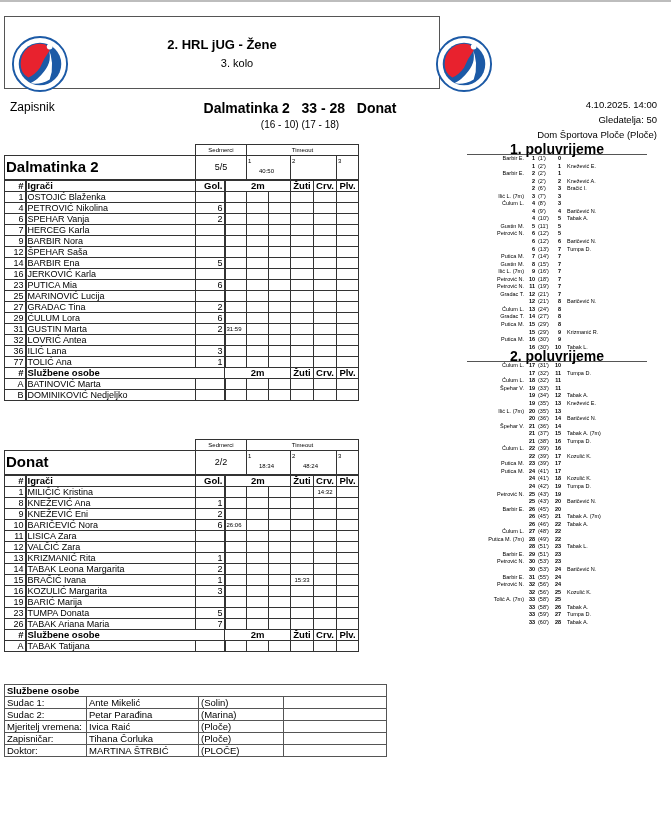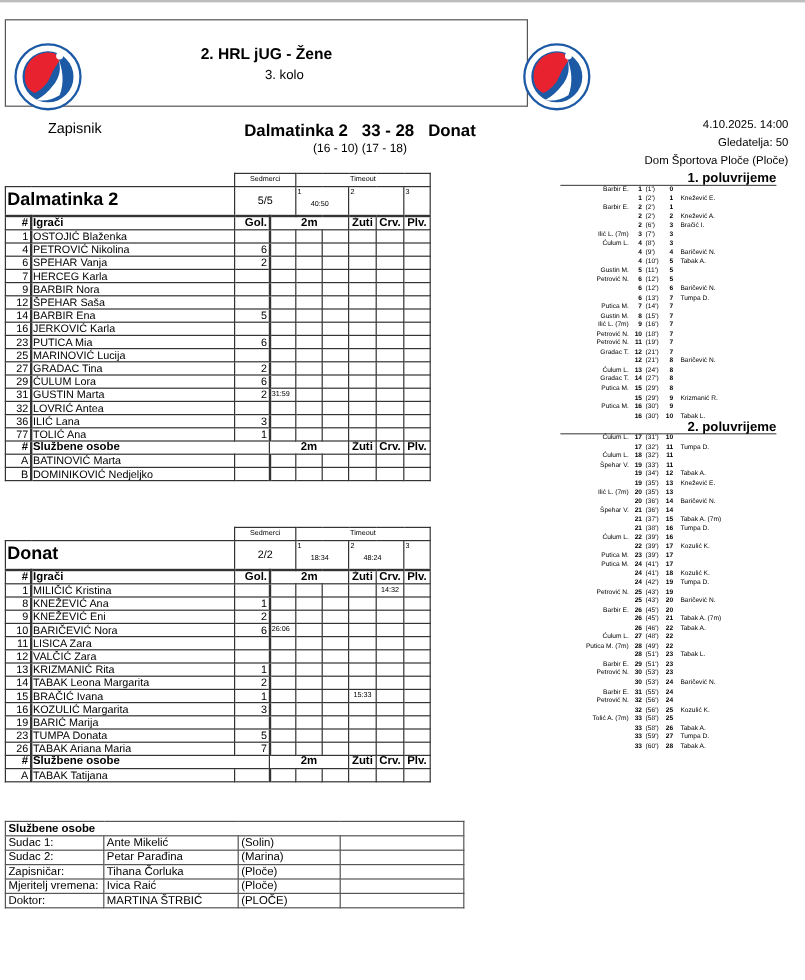--- a/index.html
+++ b/index.html
@@ -5,21 +5,21 @@
   * { box-sizing: border-box; }
   html, body { margin: 0; padding: 0; background: #ffffff; }
   body { width: 671px; height: 817px; position: relative; overflow: hidden; font-family: "Liberation Sans", sans-serif; color: #000; }
   .topline { position: absolute; left: 0; top: 0; width: 671px; height: 2px; background: #bdbdbd; }
   .header-box { position: absolute; left: 4px; top: 16px; width: 436px; height: 73px; border: 1px solid #555; }
   .logo { position: absolute; width: 58px; height: 58px; }
   .logo.left { left: 6px; top: 18px; }
   .logo.right { left: 430px; top: 18px; }
   .league-title { position: absolute; left: 0; width: 100%; top: 20px; text-align: center; font-weight: bold; font-size: 13px; }
   .round { position: absolute; left: 15px; width: 100%; top: 40px; text-align: center; font-size: 11px; }
-  .doc-type { position: absolute; left: 10px; top: 100px; font-size: 12px; margin-left: 30px; }
+  .doc-type { position: absolute; left: 10px; top: 100px; font-size: 12px; }
   .match-line { position: absolute; left: 150px; width: 300px; top: 100px; text-align: center; font-weight: bold; font-size: 14px; white-space: pre; }
   .halves { position: absolute; left: 150px; width: 300px; top: 119px; text-align: center; font-size: 10px; }
   .info { position: absolute; right: 14px; text-align: right; font-size: 9.5px; }
   .info.date { top: 99px; }
   .info.spect { top: 114px; }
   .info.venue { top: 129px; }
 
   table.team { position: absolute; left: 4px; border-collapse: collapse; font-size: 9px; table-layout: fixed; }
   table.team td { border: 1px solid #333; height: 11px; padding: 0 1px; line-height: 10px; white-space: nowrap; overflow: hidden; }
   table.team td.nob { border: none; }
@@ -33,21 +33,21 @@
   td.sev { text-align: center; font-size: 9px; }
   td.tm { font-size: 6px; }
   td.center { text-align: center; }
   tr.thick-top td { border-top: 2px solid #333; }
 
   table.officials { position: absolute; left: 4px; top: 684px; border-collapse: collapse; font-size: 9.5px; table-layout: fixed; width: 382px; }
   table.officials td { border: 1px solid #555; height: 12px; padding: 0 2px; line-height: 11px; white-space: nowrap; }
   table.officials td.verify { font-weight: bold; text-align: center; }
 
   .events { position: absolute; left: 467px; top: 144px; width: 200px; font-size: 5.5px; }
-  .half-title { text-align: right; font-weight: bold; font-size: 11px; border-bottom: 1px solid #555; margin: 0 10px 0 0; height: 11px; line-height: 11px; width: 180px; }
+  .half-title { text-align: center; font-weight: bold; font-size: 14px; border-bottom: 1px solid #555; margin: 0 10px 0 0; height: 11px; line-height: 11px; width: 180px; }
   .ev { position: relative; height: 7.55px; line-height: 7.55px; white-space: nowrap; }
   .ev .h { position: absolute; right: 143px; text-align: right; }
   .ev .hs { position: absolute; left: 60px; width: 8px; text-align: right; font-weight: bold; }
   .ev .t { position: absolute; left: 71px; }
   .ev .as { position: absolute; left: 86px; width: 8px; text-align: right; font-weight: bold; }
   .ev .a { position: absolute; left: 100px; }
 </style>
 </head>
 <body>
 
@@ -539,28 +539,28 @@
         <td>(Solin)</td>
         <td></td>
       </tr>
       <tr>
         <td>Sudac 2:</td>
         <td>Petar Parađina</td>
         <td>(Marina)</td>
         <td></td>
       </tr>
       <tr>
-        <td>Zapisničar:</td>
-        <td>Tihana Čorluka</td>
+        <td>Mjeritelj vremena:</td>
+        <td>Ivica Raić</td>
         <td>(Ploče)</td>
         <td></td>
       </tr>
       <tr>
-        <td>Mjeritelj vremena:</td>
-        <td>Ivica Raić</td>
+        <td>Zapisničar:</td>
+        <td>Tihana Čorluka</td>
         <td>(Ploče)</td>
         <td></td>
       </tr>
       <tr>
         <td>Doktor:</td>
         <td>MARTINA ŠTRBIĆ</td>
         <td>(PLOČE)</td>
         <td></td>
       </tr>
     </tbody>

